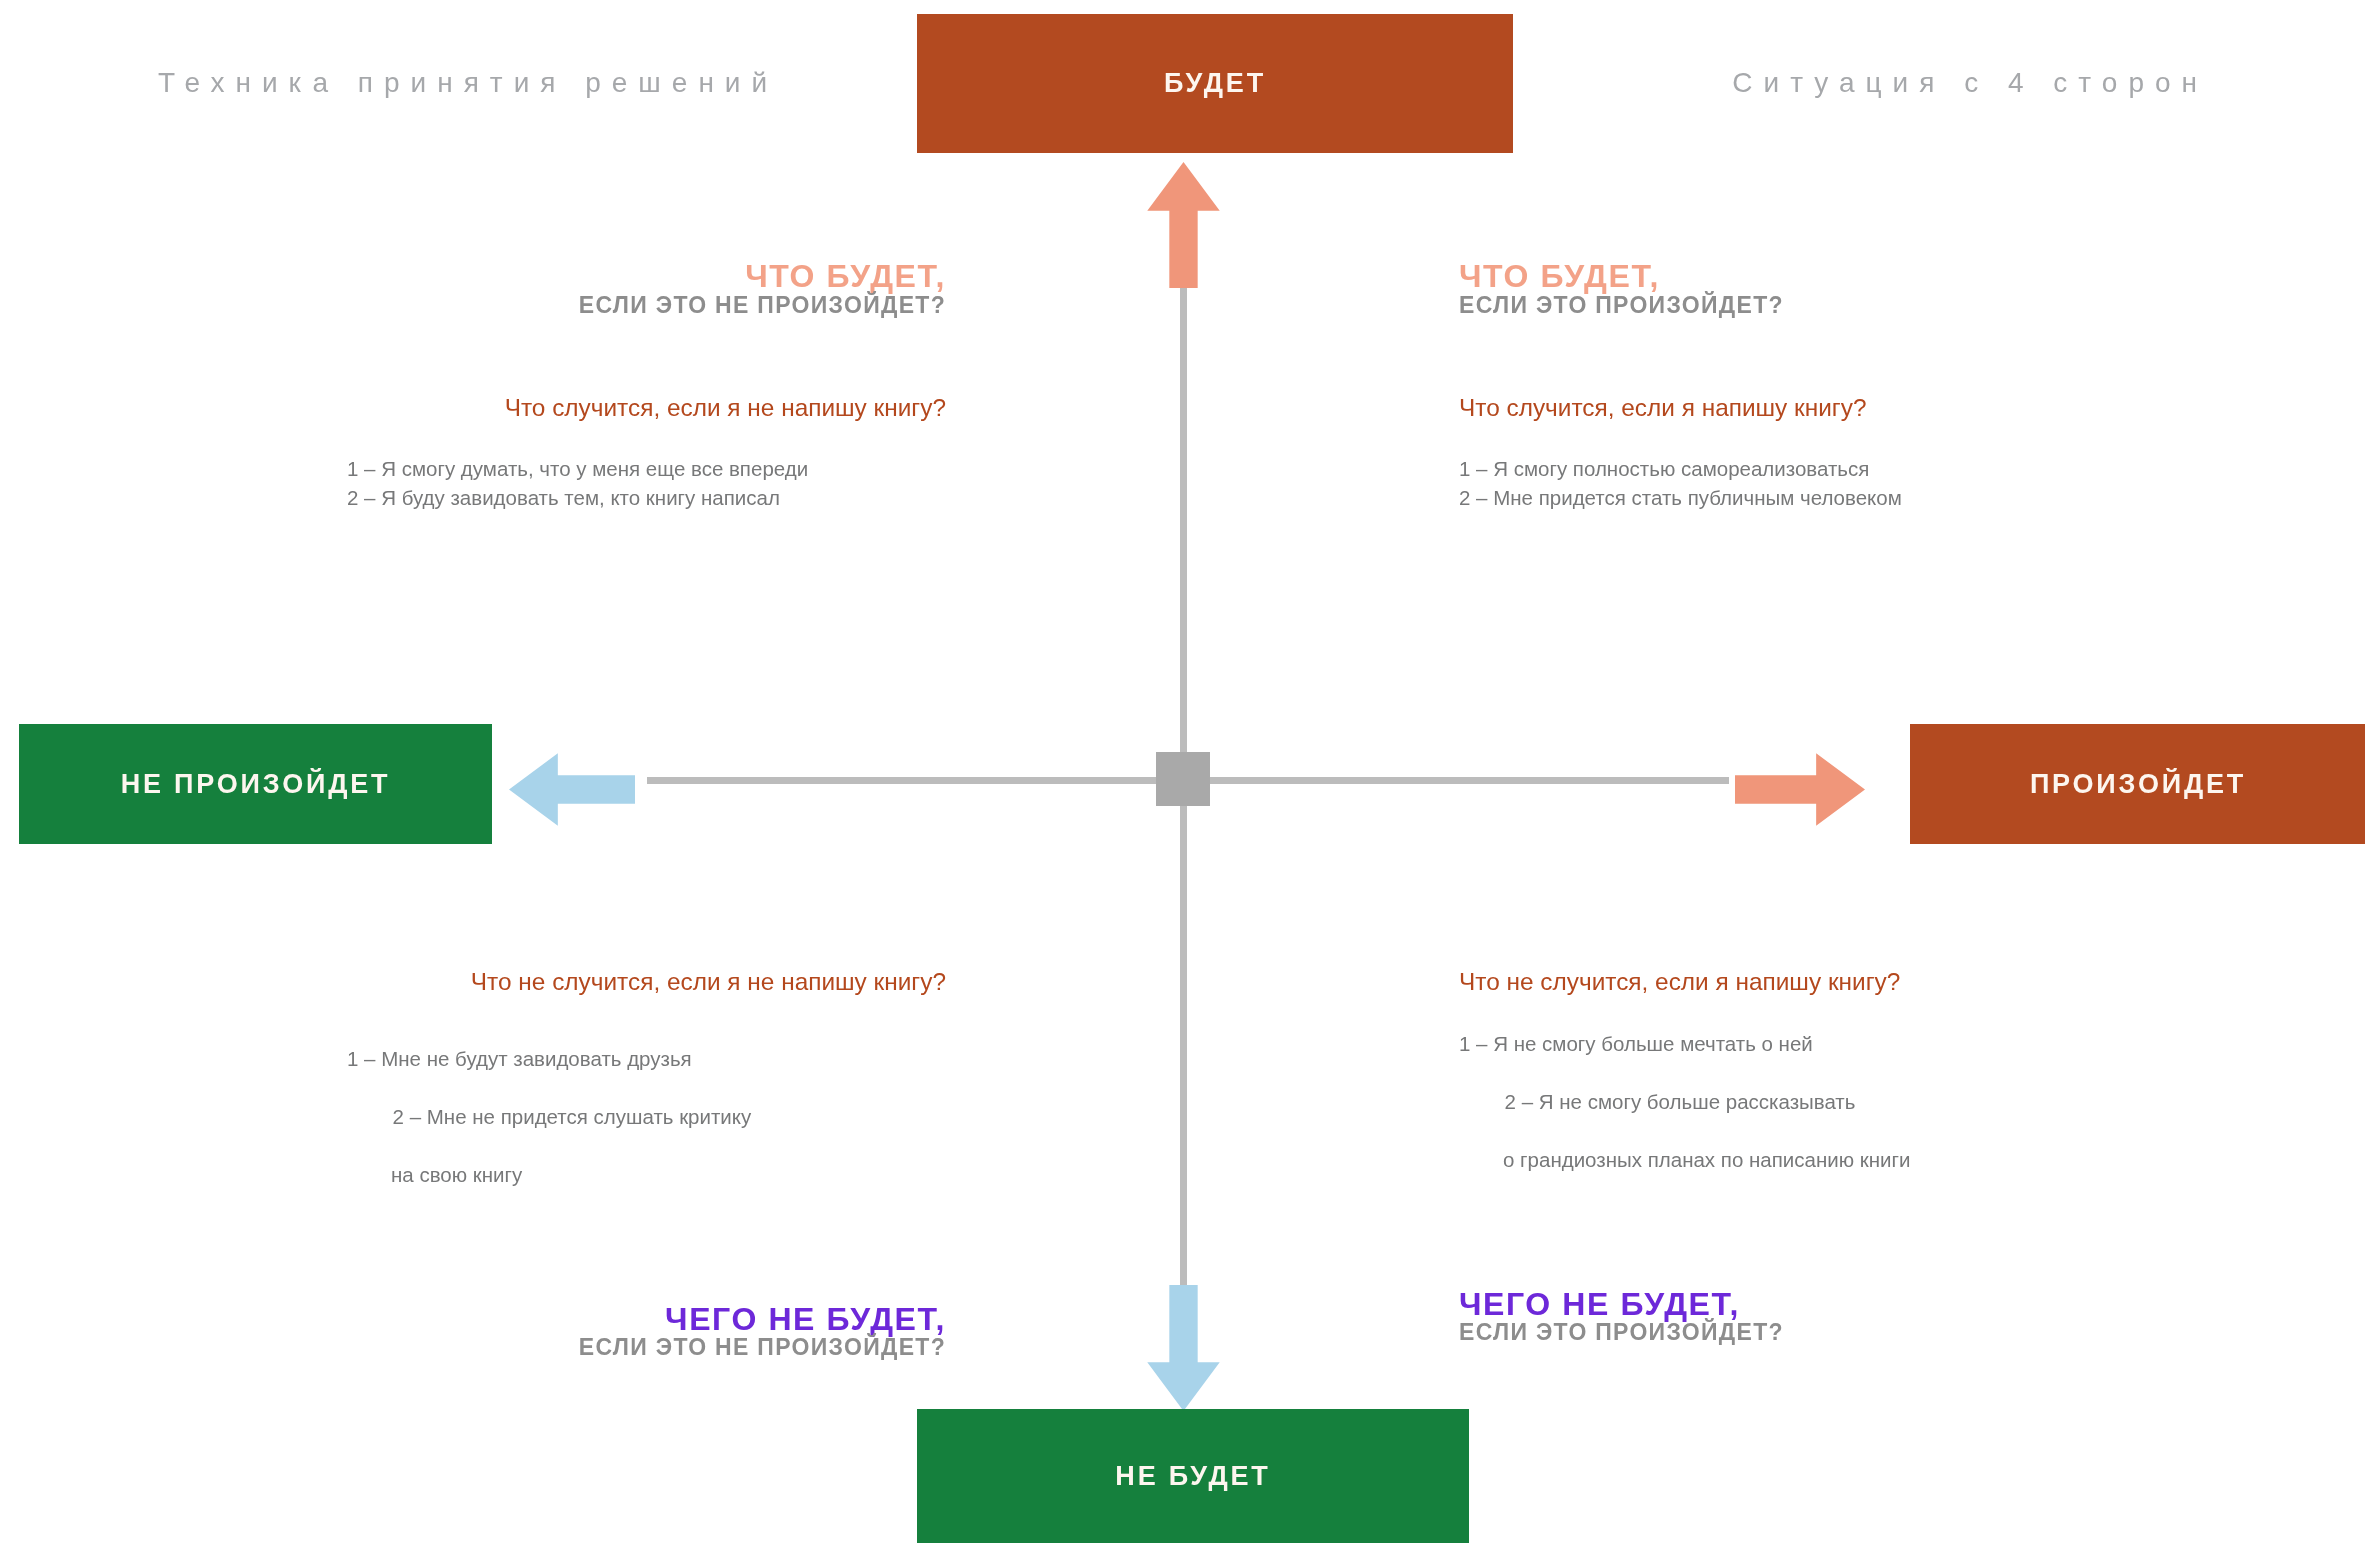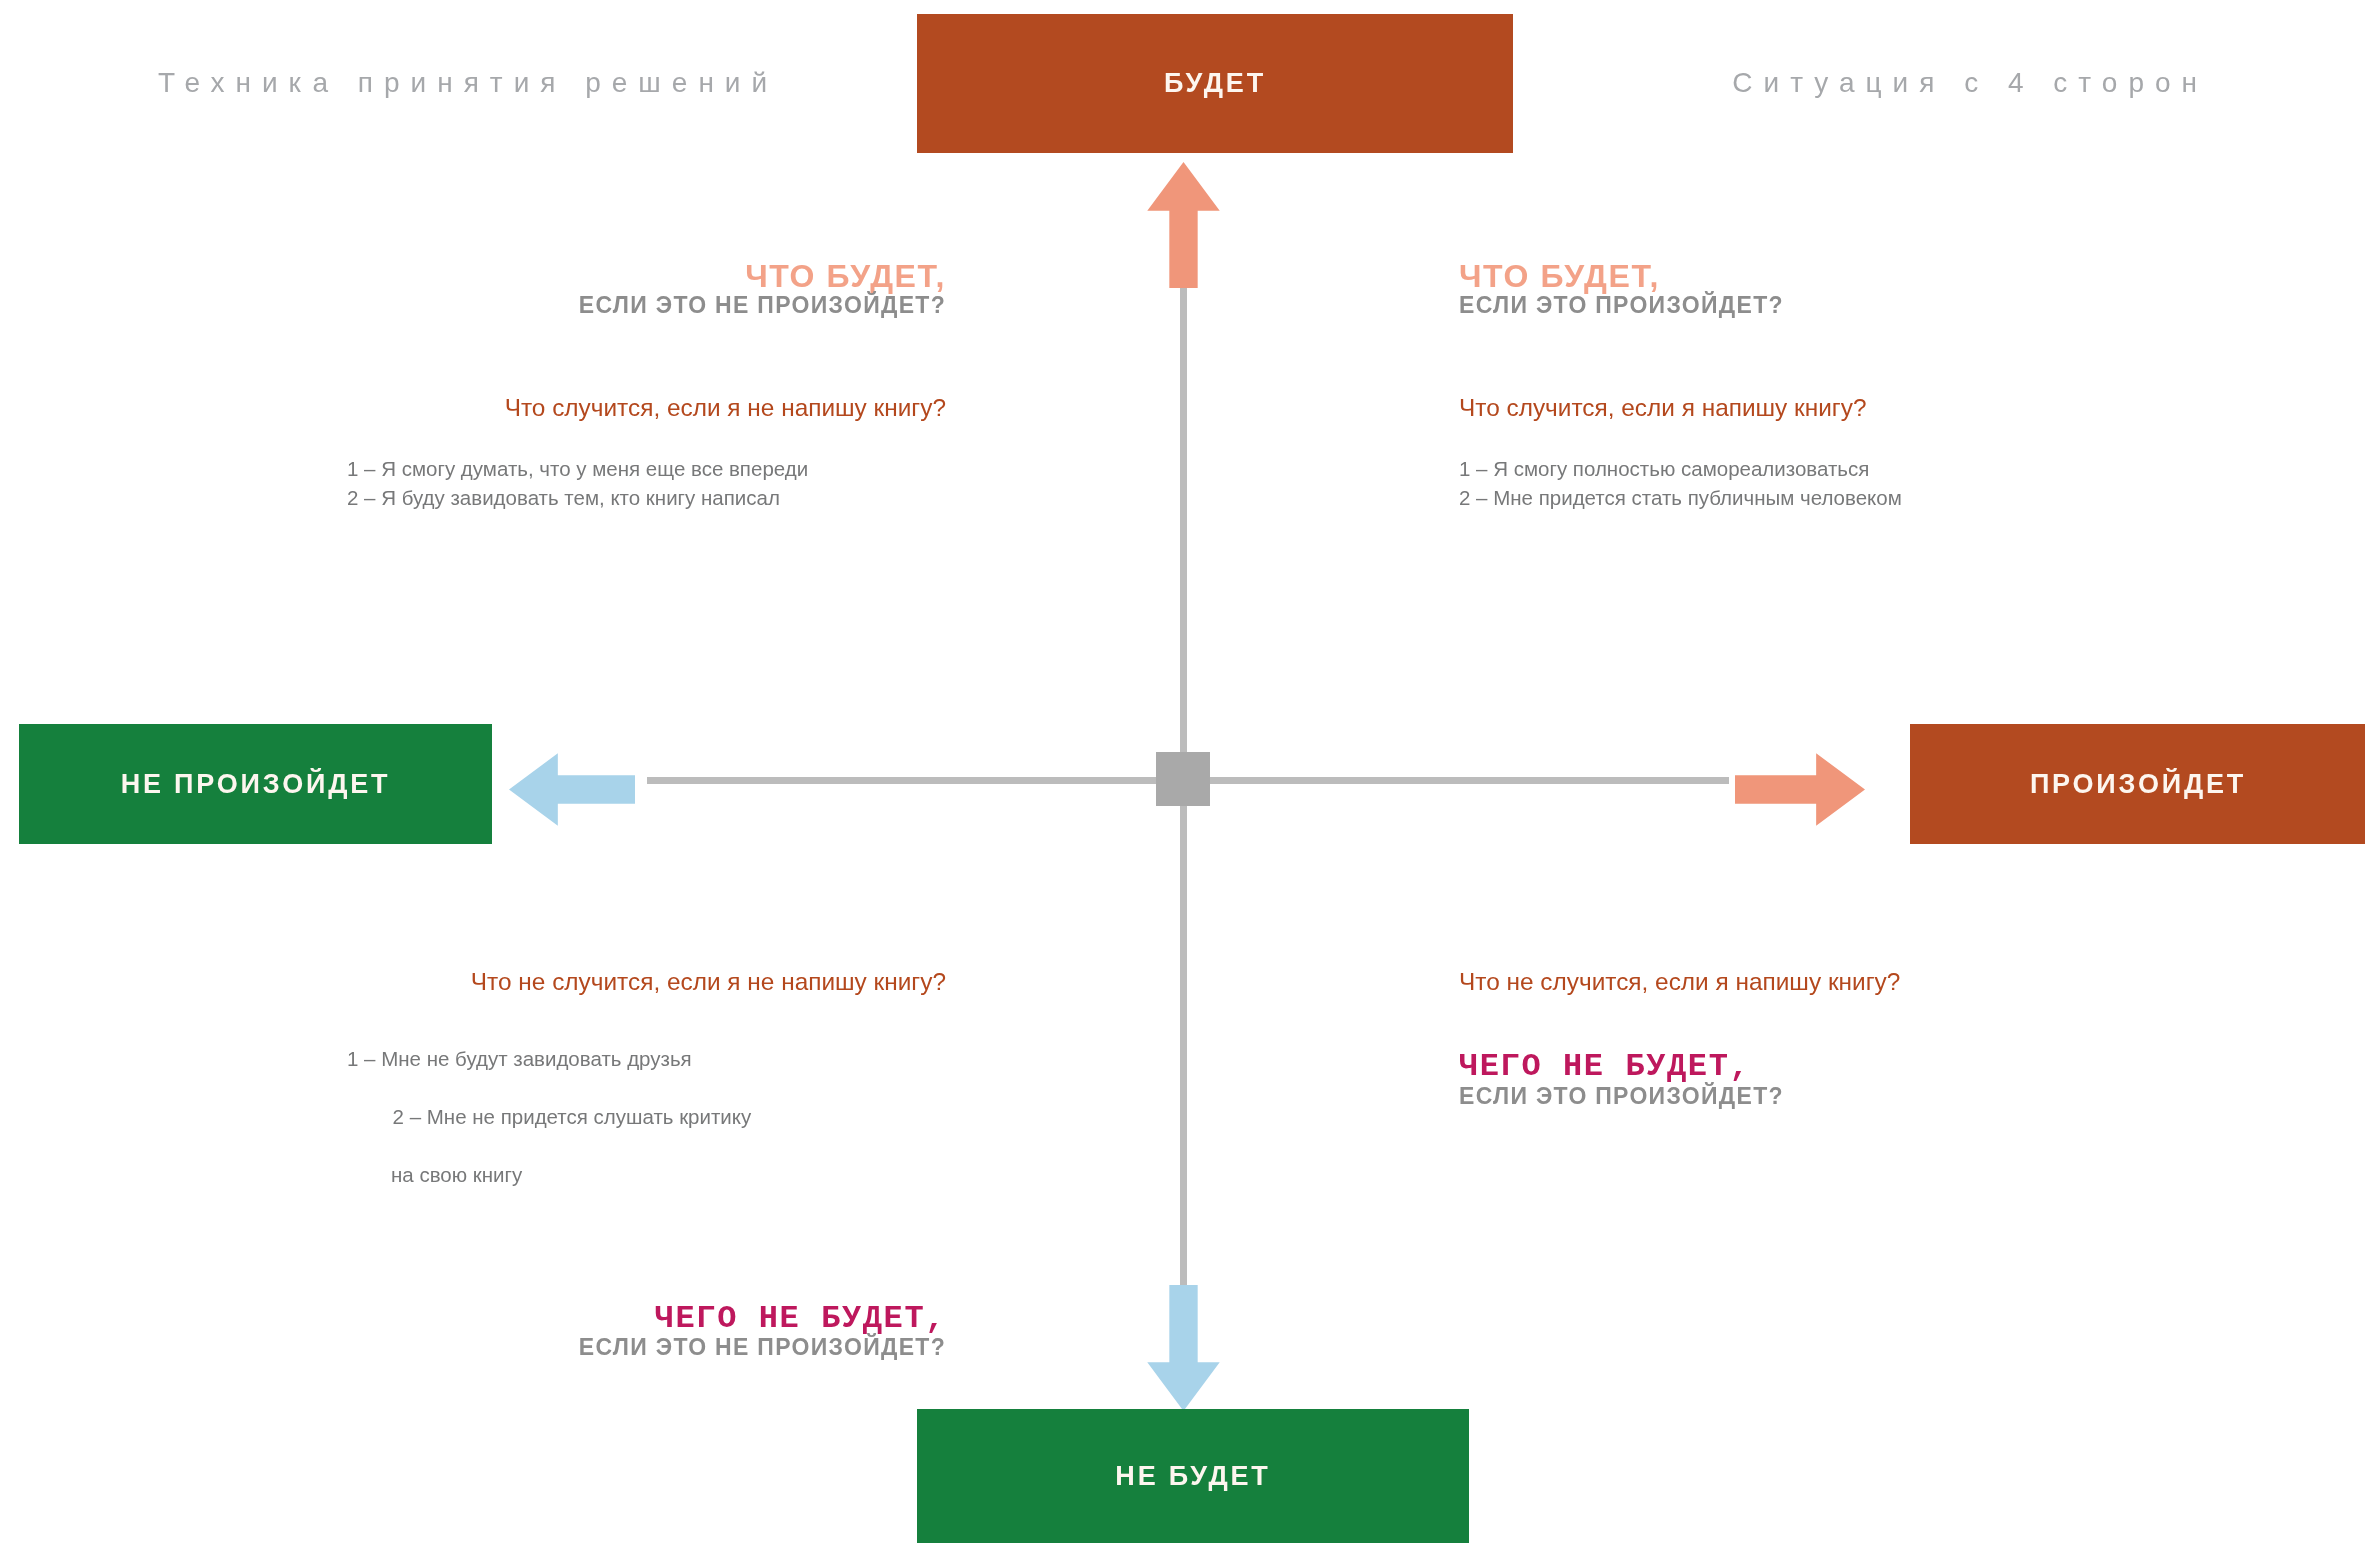--- a/index.html
+++ b/index.html
@@ -93,21 +93,21 @@
   }
   .quad-head .line2{
     display:block;
     font-size:23px;
     font-weight:700;
     letter-spacing:1.3px;
     color:#8d8d8d;
     line-height:1.12;
   }
   .head-orange .line1{ color:#f3a288; }
-  .head-blue   .line1{ color:#be185d;font-family:Liberation Mono, monospace; }
+  .head-blue   .line1{ color:#6d28d9; }
 
   .quad-q{
     font-size:24.4px;
     font-weight:400;
     color:#b4481d;
     white-space:nowrap;
   }
   .quad-list{
     list-style:none;
     font-size:20.5px;
@@ -216,20 +216,27 @@
       </li>
     </ul>
     <div class="quad-head head-blue ta-right">
       <span class="line1">ЧЕГО НЕ БУДЕТ,</span>
       <span class="line2">ЕСЛИ ЭТО НЕ ПРОИЗОЙДЕТ?</span>
     </div>
   </div>
 
   <div id="q-br" class="quad">
     <div class="quad-q ta-left">Что не случится, если я напишу книгу?</div>
+    <ul class="quad-list ta-left">
+      <li>1 – Я не смогу больше мечтать о ней</li>
+      <li>
+        <span>2 – Я не смогу больше рассказывать</span>
+        <span class="indent">о грандиозных планах по написанию книги</span>
+      </li>
+    </ul>
     <div class="quad-head head-blue ta-left">
       <span class="line1">ЧЕГО НЕ БУДЕТ,</span>
       <span class="line2">ЕСЛИ ЭТО ПРОИЗОЙДЕТ?</span>
     </div>
   </div>
 
 </div>
 
 
 </body></html>

